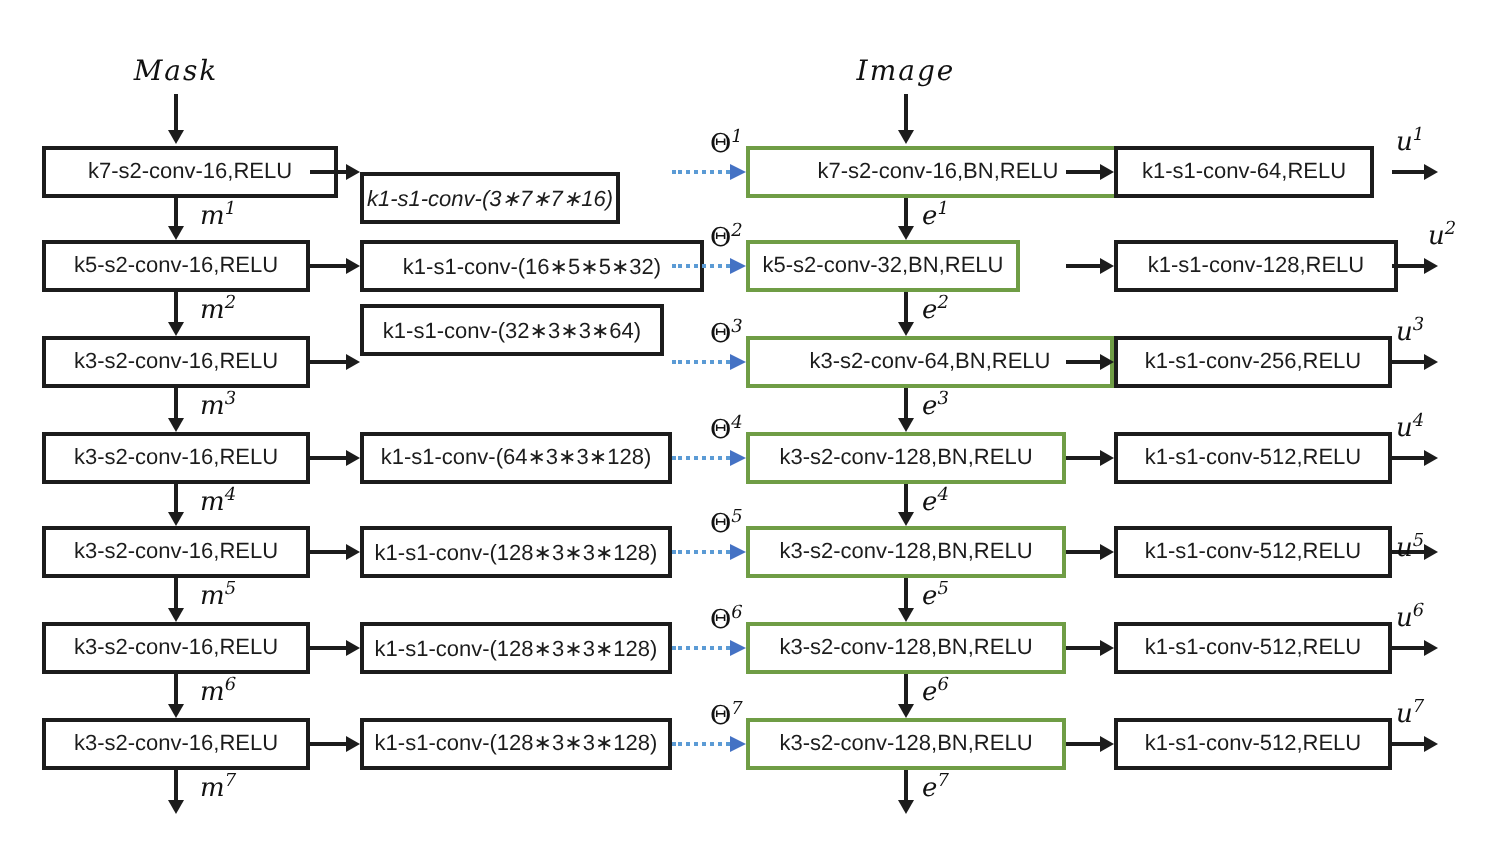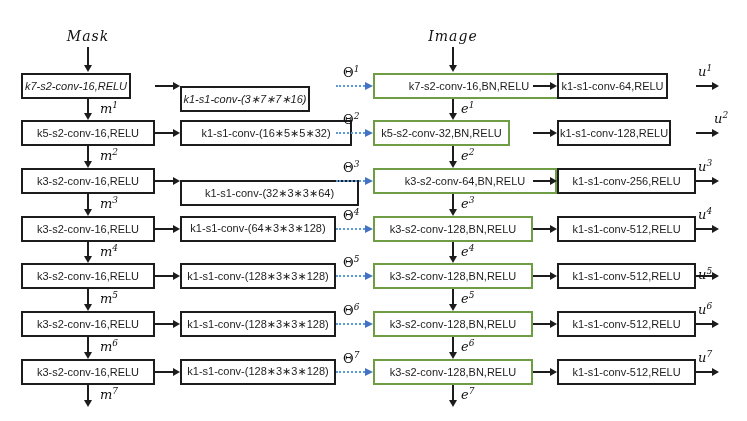--- a/index.html
+++ b/index.html
@@ -4,21 +4,21 @@
 <style>
   html,body{margin:0;padding:0;background:#ffffff;}
   #stage{position:relative;width:747px;height:421px;background:#ffffff;overflow:hidden;
          font-family:"Liberation Sans",sans-serif;}
   .box{position:absolute;box-sizing:border-box;height:26px;border:2px solid #1c1c1c;background:#fff;
        display:flex;align-items:center;justify-content:center;white-space:nowrap;
        font-size:11px;color:#1c1c1c;letter-spacing:0px;}
   .box.green{border-color:#6f9d45;}
   .math{position:absolute;font-family:"DejaVu Serif",serif;font-style:italic;font-size:13px;color:#111;}
   .math .sup{font-size:9px;position:relative;top:-5px;font-style:italic;}
-  .math.upright{font-style:normal;}
+  .math.upright{font-style:normal;margin-left:12px;}
   .inlabel{position:absolute;transform:translateX(-50%);font-family:"DejaVu Serif",serif;
            font-style:italic;font-size:14px;color:#111;letter-spacing:1px;}
   .harrow{position:absolute;height:2px;background:#1c1c1c;}
   .harrow:after{content:'';position:absolute;right:-7px;top:50%;transform:translateY(-50%);
      width:0;height:0;border-style:solid;border-width:4.5px 0 4.5px 7px;
      border-color:transparent transparent transparent #1c1c1c;}
   .varrow{position:absolute;width:2px;background:#1c1c1c;}
   .varrow:after{content:'';position:absolute;bottom:-7px;left:50%;transform:translateX(-50%);
      width:0;height:0;border-style:solid;border-width:7px 4.5px 0 4.5px;
      border-color:#1c1c1c transparent transparent transparent;}
@@ -29,50 +29,50 @@
 </style>
 </head>
 <body>
 
 <div id="stage">
   <span class="inlabel" style="left:88px;top:28px;">Mask</span>
   <span class="inlabel" style="left:453px;top:28px;">Image</span>
   <div class="varrow" style="left:87px;top:47px;height:18px;"></div>
   <div class="varrow" style="left:452px;top:47px;height:18px;"></div>
   <div id="rows-root">
-      <div class="box" style="left:21px;top:72.5px;width:110px;font-style:italic;">k7-s2-conv-16,RELU</div>
+      <div class="box" style="left:21px;top:72.5px;width:148px;">k7-s2-conv-16,RELU</div>
       <div class="box" style="left:180px;top:86px;width:130px;font-style:italic;">k1-s1-conv-(3∗7∗7∗16)</div>
       <div class="box green" style="left:373px;top:72.5px;width:192px;">k7-s2-conv-16,BN,RELU</div>
-      <div class="box" style="left:557px;top:72.5px;width:111px;">k1-s1-conv-64,RELU</div>
+      <div class="box" style="left:557px;top:72.5px;width:130px;">k1-s1-conv-64,RELU</div>
       <div class="harrow" style="left:155px;top:84.5px;width:18px;"></div>
       <div class="dotarrow" style="left:336px;top:84.5px;width:29px;"></div>
       <div class="harrow" style="left:533px;top:84.5px;width:17px;"></div>
       <div class="harrow" style="left:696px;top:84.5px;width:16px;"></div>
       <span class="math upright" style="left:343px;top:64.5px;"><span>Θ</span><span class="sup">1</span></span>
       <span class="math" style="left:698px;top:63.5px;"><span>u</span><span class="sup">1</span></span>
       <div class="varrow" style="left:87px;top:98.5px;height:14.7px;"></div>
       <div class="varrow" style="left:452px;top:98.5px;height:14.7px;"></div>
       <span class="math" style="left:100px;top:100.5px;"><span>m</span><span class="sup">1</span></span>
       <span class="math" style="left:461px;top:100.5px;"><span>e</span><span class="sup">1</span></span>
       <div class="box" style="left:21px;top:120.2px;width:134px;">k5-s2-conv-16,RELU</div>
       <div class="box" style="left:180px;top:120.2px;width:172px;">k1-s1-conv-(16∗5∗5∗32)</div>
       <div class="box green" style="left:373px;top:120.2px;width:137px;">k5-s2-conv-32,BN,RELU</div>
-      <div class="box" style="left:557px;top:120.2px;width:114px;">k1-s1-conv-128,RELU</div>
+      <div class="box" style="left:557px;top:120.2px;width:142px;">k1-s1-conv-128,RELU</div>
       <div class="harrow" style="left:155px;top:132.2px;width:18px;"></div>
       <div class="dotarrow" style="left:336px;top:132.2px;width:29px;"></div>
       <div class="harrow" style="left:533px;top:132.2px;width:17px;"></div>
       <div class="harrow" style="left:696px;top:132.2px;width:16px;"></div>
       <span class="math upright" style="left:343px;top:112.19999999999999px;"><span>Θ</span><span class="sup">2</span></span>
       <span class="math" style="left:698px;top:111.19999999999999px;margin-left:16px;"><span>u</span><span class="sup">2</span></span>
       <div class="varrow" style="left:87px;top:146.2px;height:14.7px;"></div>
       <div class="varrow" style="left:452px;top:146.2px;height:14.7px;"></div>
       <span class="math" style="left:100px;top:148.2px;"><span>m</span><span class="sup">2</span></span>
       <span class="math" style="left:461px;top:148.2px;"><span>e</span><span class="sup">2</span></span>
       <div class="box" style="left:21px;top:167.9px;width:134px;">k3-s2-conv-16,RELU</div>
-      <div class="box" style="left:180px;top:180px;width:179px;">k1-s1-conv-(32∗3∗3∗64)</div>
+      <div class="box" style="left:180px;top:152px;width:152px;">k1-s1-conv-(32∗3∗3∗64)</div>
       <div class="box green" style="left:373px;top:167.9px;width:184px;">k3-s2-conv-64,BN,RELU</div>
       <div class="box" style="left:557px;top:167.9px;width:139px;">k1-s1-conv-256,RELU</div>
       <div class="harrow" style="left:155px;top:179.9px;width:18px;"></div>
       <div class="dotarrow" style="left:336px;top:179.9px;width:29px;"></div>
       <div class="harrow" style="left:533px;top:179.9px;width:17px;"></div>
       <div class="harrow" style="left:696px;top:179.9px;width:16px;"></div>
       <span class="math upright" style="left:343px;top:159.9px;"><span>Θ</span><span class="sup">3</span></span>
       <span class="math" style="left:698px;top:158.9px;"><span>u</span><span class="sup">3</span></span>
       <div class="varrow" style="left:87px;top:193.9px;height:14.7px;"></div>
       <div class="varrow" style="left:452px;top:193.9px;height:14.7px;"></div>

